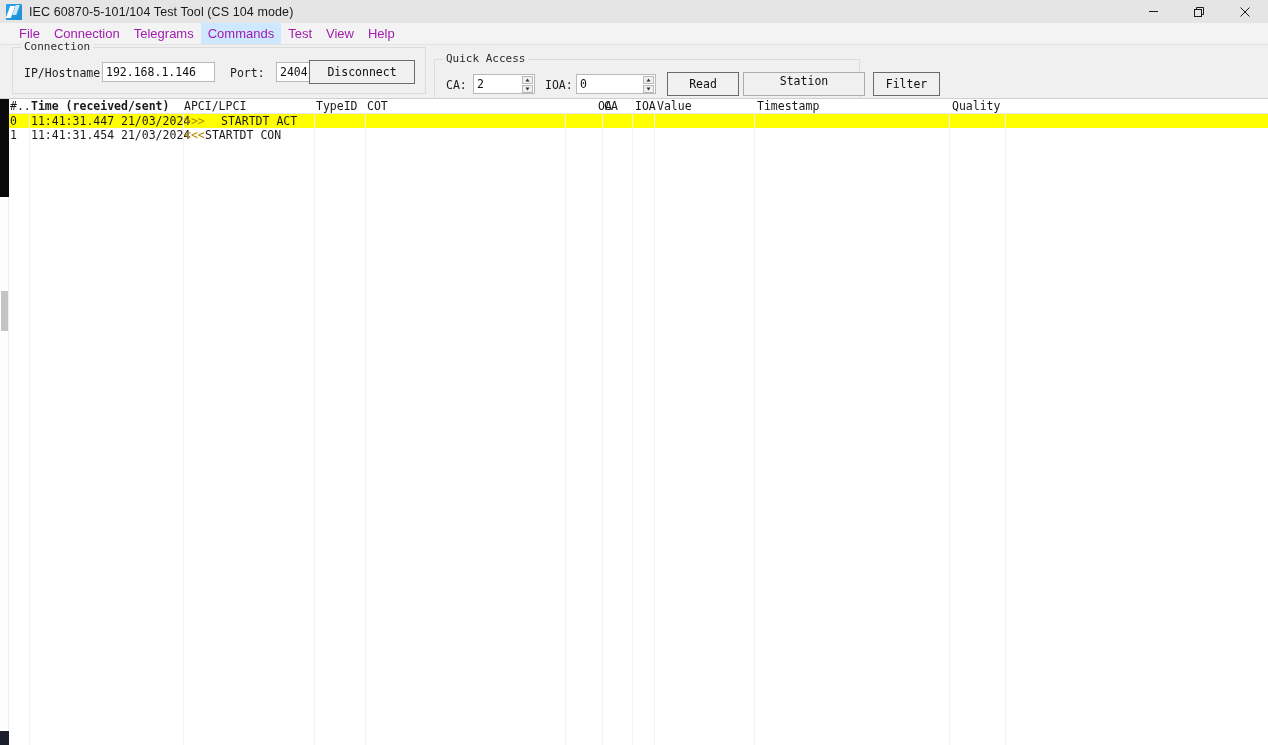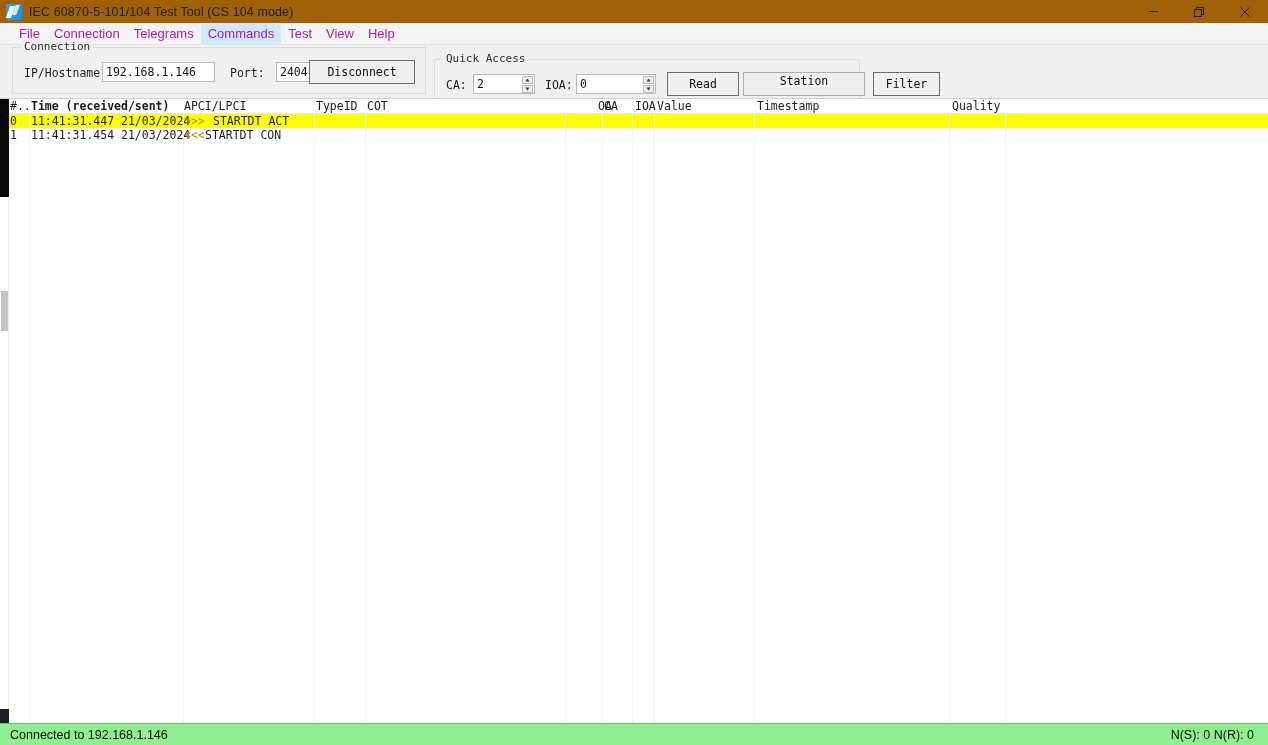--- a/index.html
+++ b/index.html
@@ -14,21 +14,21 @@
     position: relative;
     width: 1268px; height: 745px;
     background: #ffffff;
     display: flex;
     flex-direction: column;
   }
 
   
   .titlebar {
     height: 23px;
-    background: #a16207;
+    background: #e5e5e5;
     display: flex;
     align-items: center;
     flex: 0 0 auto;
     position: relative;
   }
   .app-icon {
     width: 16px; height: 16px;
     margin-left: 6px; margin-right: 7px;
     background: linear-gradient(135deg, #2aa3e8 0%, #1e8fd4 100%);
     border-radius: 1px;
@@ -403,21 +403,21 @@
         <div class="hcell" style="left:748px;">Timestamp</div>
         <div class="hcell" style="left:943px;">Quality</div>
       </div>
 
       <div class="rows">
 
         <div class="row sel">
           <div class="cell c-idx" style="left:1px;">0</div>
           <div class="cell c-time" style="left:22px;">11:41:31.447 21/03/2024</div>
           <div class="cell c-dir-tx" style="left:175px;">&gt;&gt;&gt;</div>
-          <div class="cell c-apci" style="left:204px;">STARTDT ACT</div>
+          <div class="cell c-apci" style="left:212px;">STARTDT ACT</div>
         </div>
 
         <div class="row">
           <div class="cell c-idx" style="left:1px;">1</div>
           <div class="cell c-time" style="left:22px;text-align:right;">11:41:31.454 21/03/2024</div>
           <div class="cell c-dir-rx" style="left:175px;">&lt;&lt;&lt;</div>
           <div class="cell c-apci" style="left:196px;">STARTDT CON</div>
         </div>
 
       </div>
@@ -430,18 +430,14 @@
       <div class="colline" style="left:623px;top:15px;"></div>
       <div class="colline" style="left:645px;top:15px;"></div>
       <div class="colline" style="left:745px;top:15px;"></div>
       <div class="colline" style="left:940px;top:15px;"></div>
       <div class="colline" style="left:996px;top:15px;"></div>
       <div class="colline" style="left:20px;top:15px;"></div>
 
     </div>
   </div>
 
-  <div class="statusbar">
-    <div class="status-left">Connected to 192.168.1.146</div>
-    <div class="status-right">N(S): 0  N(R): 0</div>
-  </div>
 
 </div>
 
 </body></html>

